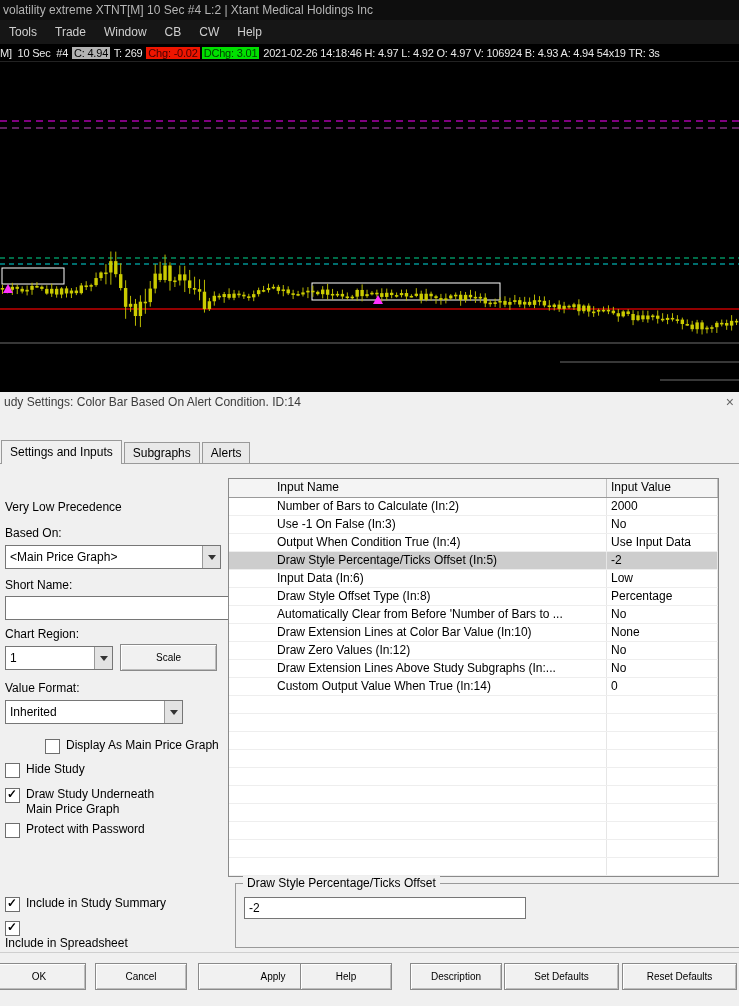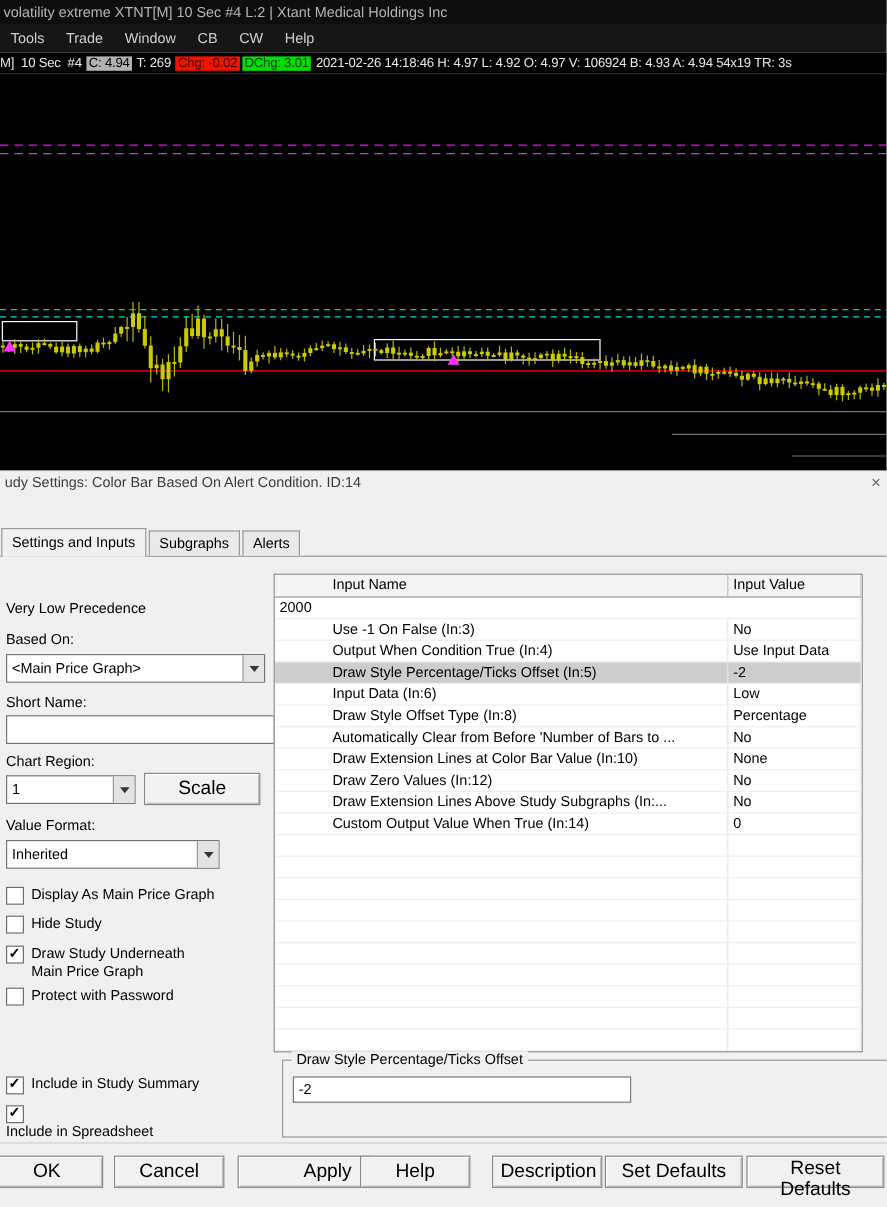--- a/index.html
+++ b/index.html
@@ -38,21 +38,21 @@
   .combo-text{flex:1;padding:0 4px;overflow:hidden;white-space:nowrap;}
   .combo-btn{width:17px;height:100%;background:#e3e3e3;border-left:1px solid #9a9a9a;
     display:flex;align-items:center;justify-content:center;}
   .arr{width:0;height:0;border-left:4px solid transparent;border-right:4px solid transparent;
     border-top:5px solid #333;}
 
   .txt{position:absolute;height:22px;border:1px solid #767676;background:#fff;font-size:12px;
     padding:0 4px;font-family:"Liberation Sans",sans-serif;z-index:2;}
 
   .btn{position:absolute;height:27px;background:#f1f1f1;border:1px solid #8a8a8a;
-    box-shadow:inset 1px 1px 0 #fff, inset -1px -1px 0 #bdbdbd;font-size:16px;color:#000;
+    box-shadow:inset 1px 1px 0 #fff, inset -1px -1px 0 #bdbdbd;font-size:10px;color:#000;
     text-align:center;font-family:"Liberation Sans",sans-serif;z-index:4;}
 
   .check{position:absolute;left:5px;display:flex;align-items:flex-start;font-size:12px;z-index:2;}
   .check .box{width:13px;height:13px;background:#fff;border:1px solid #6e6e6e;flex:none;
     position:relative;margin-top:1px;margin-right:6px;}
   .check.checked .box::after{content:"\2713";position:absolute;left:1px;top:-2px;font-size:12px;
     font-weight:bold;color:#000;}
   .check .check-label{white-space:pre-line;line-height:15px;}
 
   .table{position:absolute;left:228px;top:478px;width:489px;height:397px;background:#fff;
@@ -449,20 +449,21 @@
         <span class="arr"></span>
       </span>
   </div>
 
   <div class="table" id="inputsTable">
       <div class="thead">
         <div class="th col-name">Input Name</div>
         <div class="th col-value">Input Value</div>
       </div>
       <div class="tr">
+        <div class="td col-name">Number of Bars to Calculate  (In:2)</div>
         <div class="td col-value">2000</div>
       </div>
       <div class="tr">
         <div class="td col-name">Use -1 On False  (In:3)</div>
         <div class="td col-value">No</div>
       </div>
       <div class="tr">
         <div class="td col-name">Output When Condition True  (In:4)</div>
         <div class="td col-value">Use Input Data</div>
       </div>
@@ -542,21 +543,21 @@
         <div class="td col-name"></div>
         <div class="td col-value"></div>
       </div>
     </div>
 
   <fieldset class="group">
     <span class="group-legend">Draw Style Percentage/Ticks Offset</span>
     <input class="group-input" value="-2" style="">
   </fieldset>
 
-<label class="check" style="top: 738px;">
+<label class="check" style="top: 738px; margin-left: 40px;">
       <span class="box"></span>
       <span class="check-label">Display As Main Price Graph</span>
     </label>
     <label class="check" style="top: 762px;">
       <span class="box"></span>
       <span class="check-label">Hide Study</span>
     </label>
     <label class="check checked" style="top: 787px;">
       <span class="box"></span>
       <span class="check-label">Draw Study Underneath

